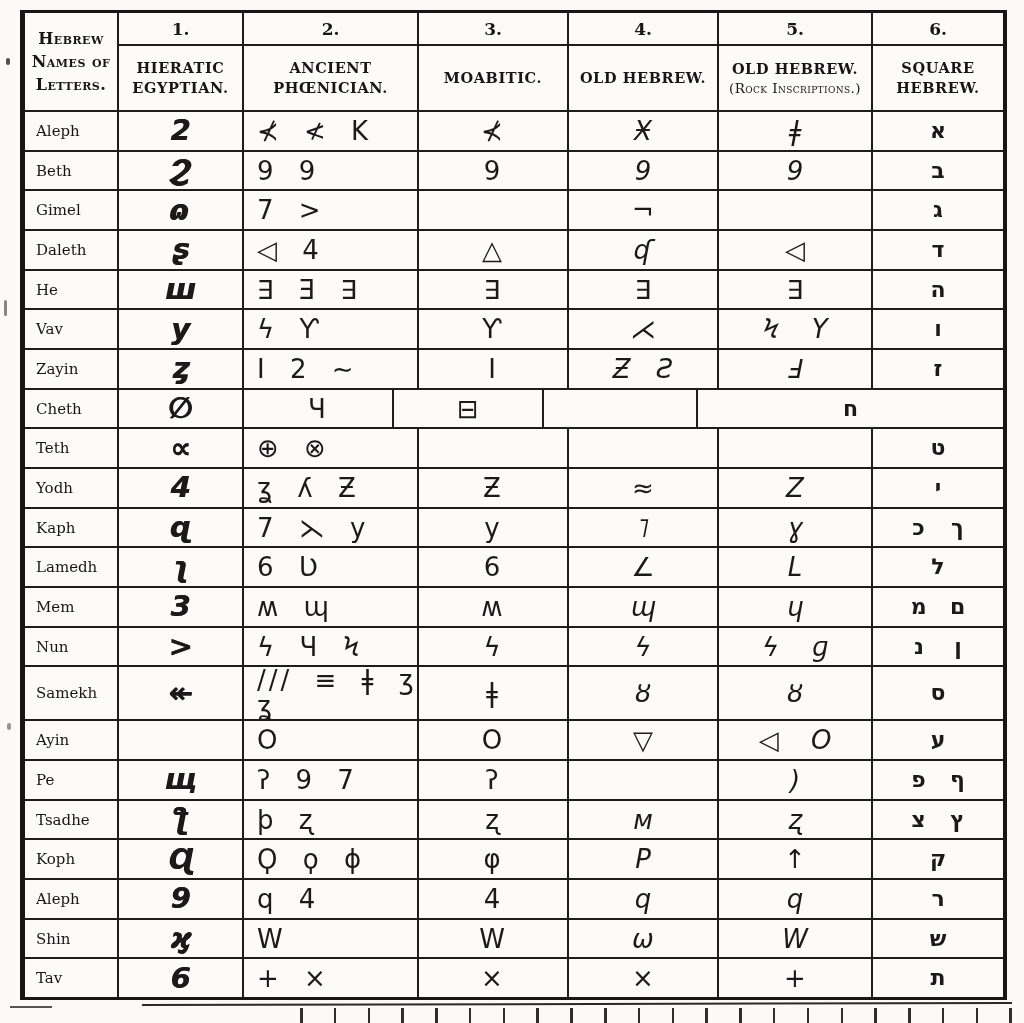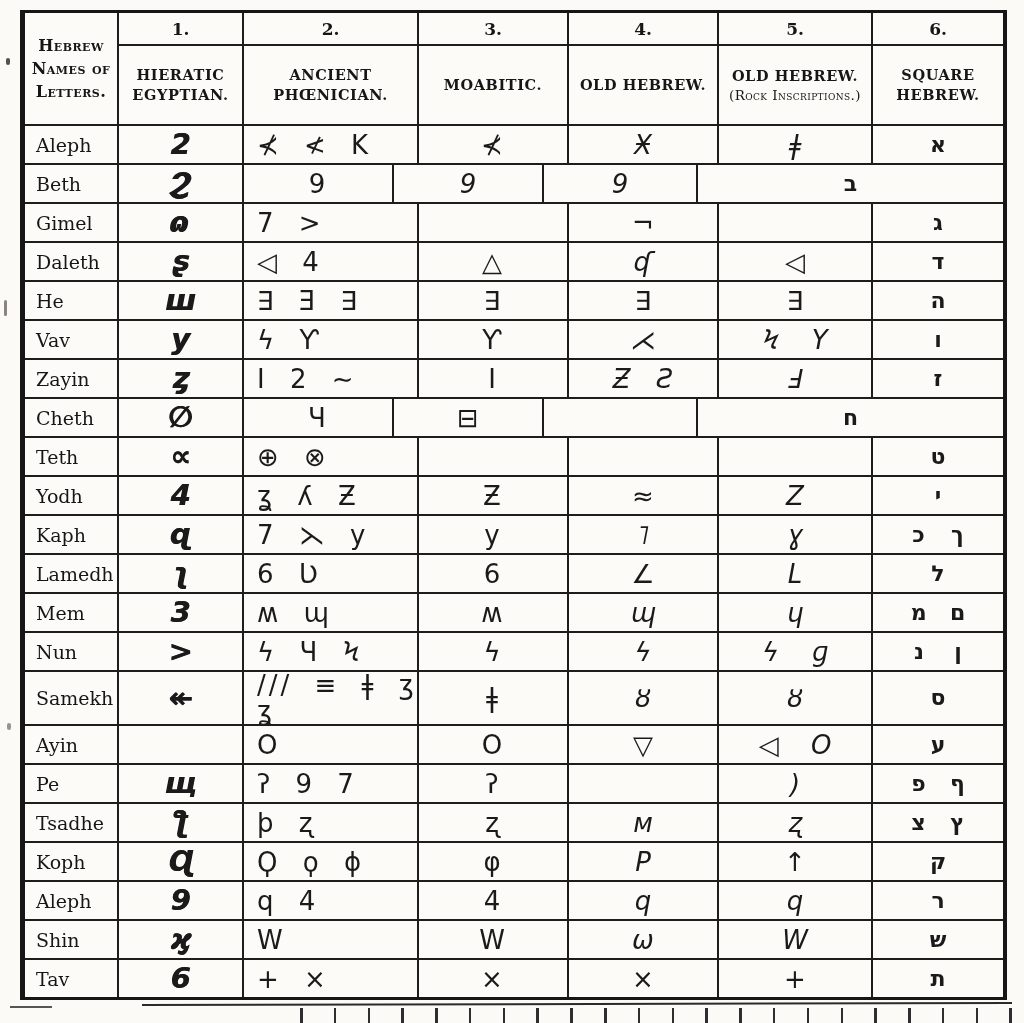--- a/index.html
+++ b/index.html
@@ -8,21 +8,21 @@
     background:#fbfaf6;overflow:hidden;
     font-family:"DejaVu Serif", serif;color:#161616;
   }
   
   .table{
     position:absolute;left:20px;top:10px;width:987px;height:990px;
     border:3px solid #161616;border-left-width:5px;border-right-width:4px;
     display:flex;flex-direction:column;box-sizing:border-box;
     background:#fcfbf8;
   }
-  .hrow{display:flex;height:111px;flex:none;border-radius:9px;}
+  .hrow{display:flex;height:97px;flex:none;border-radius:9px;}
   .tbody{flex:1;display:flex;flex-direction:column;}
   .row{flex:1;display:flex;border-top:2px solid #1d1d1d;}
   .cell{box-sizing:border-box;display:flex;align-items:center;}
   .c0{width:92px;flex:none;}
   .c1{width:125px;flex:none;}
   .c2{width:175px;flex:none;}
   .c3{width:150px;flex:none;}
   .c4{width:150px;flex:none;}
   .c5{width:154px;flex:none;}
   .c6{flex:1;}
@@ -40,21 +40,21 @@
     display:flex;align-items:center;justify-content:center;
     font-size:17px;font-weight:bold;
   }
   .hname{
     flex:1;display:flex;flex-direction:column;align-items:center;justify-content:center;
     text-align:center;font-size:14.5px;letter-spacing:.6px;line-height:1.35;
     padding:0 10px;font-weight:bold;
   }
   .hsub{font-variant:small-caps;font-size:13.5px;font-weight:normal;letter-spacing:.4px;}
   
-  .lcell{padding-left:11px;font-size:19px;}
+  .lcell{padding-left:11px;font-size:15px;}
   .gcell{
     font-family:"DejaVu Sans", sans-serif;color:#1a1a1a;
     justify-content:center;font-size:26px;line-height:1;
   }
   .g1{font-weight:bold;font-style:italic;font-size:29px;text-shadow:.6px 0 0 currentColor;}
   .g2{justify-content:flex-start;padding-left:13px;letter-spacing:3px;word-spacing:11px;}
   .g3{letter-spacing:2px;}
   .g4{font-style:italic;word-spacing:18px;}
   .g5{font-style:italic;word-spacing:24px;}
   .g6{justify-content:space-around;padding:0 26px;font-weight:bold;font-size:22px;}
@@ -127,20 +127,21 @@
           <div class="cell gcell c3 g3">⊀</div>
           <div class="cell gcell c4 g4">Ӿ</div>
           <div class="cell gcell c5 g5">ǂ</div>
           <div class="cell gcell c6 g6">
             <span class="heb">א</span>
           </div>
         </div>
         <div class="row">
           <div class="cell c0 lcell">Beth</div>
           <div class="cell gcell c1 g1">Ϩ</div>
+          <div class="cell gcell c2 g2">9 9</div>
           <div class="cell gcell c3 g3">9</div>
           <div class="cell gcell c4 g4">9</div>
           <div class="cell gcell c5 g5">9</div>
           <div class="cell gcell c6 g6">
             <span class="heb">ב</span>
           </div>
         </div>
         <div class="row">
           <div class="cell c0 lcell">Gimel</div>
           <div class="cell gcell c1 g1">ɷ</div>

